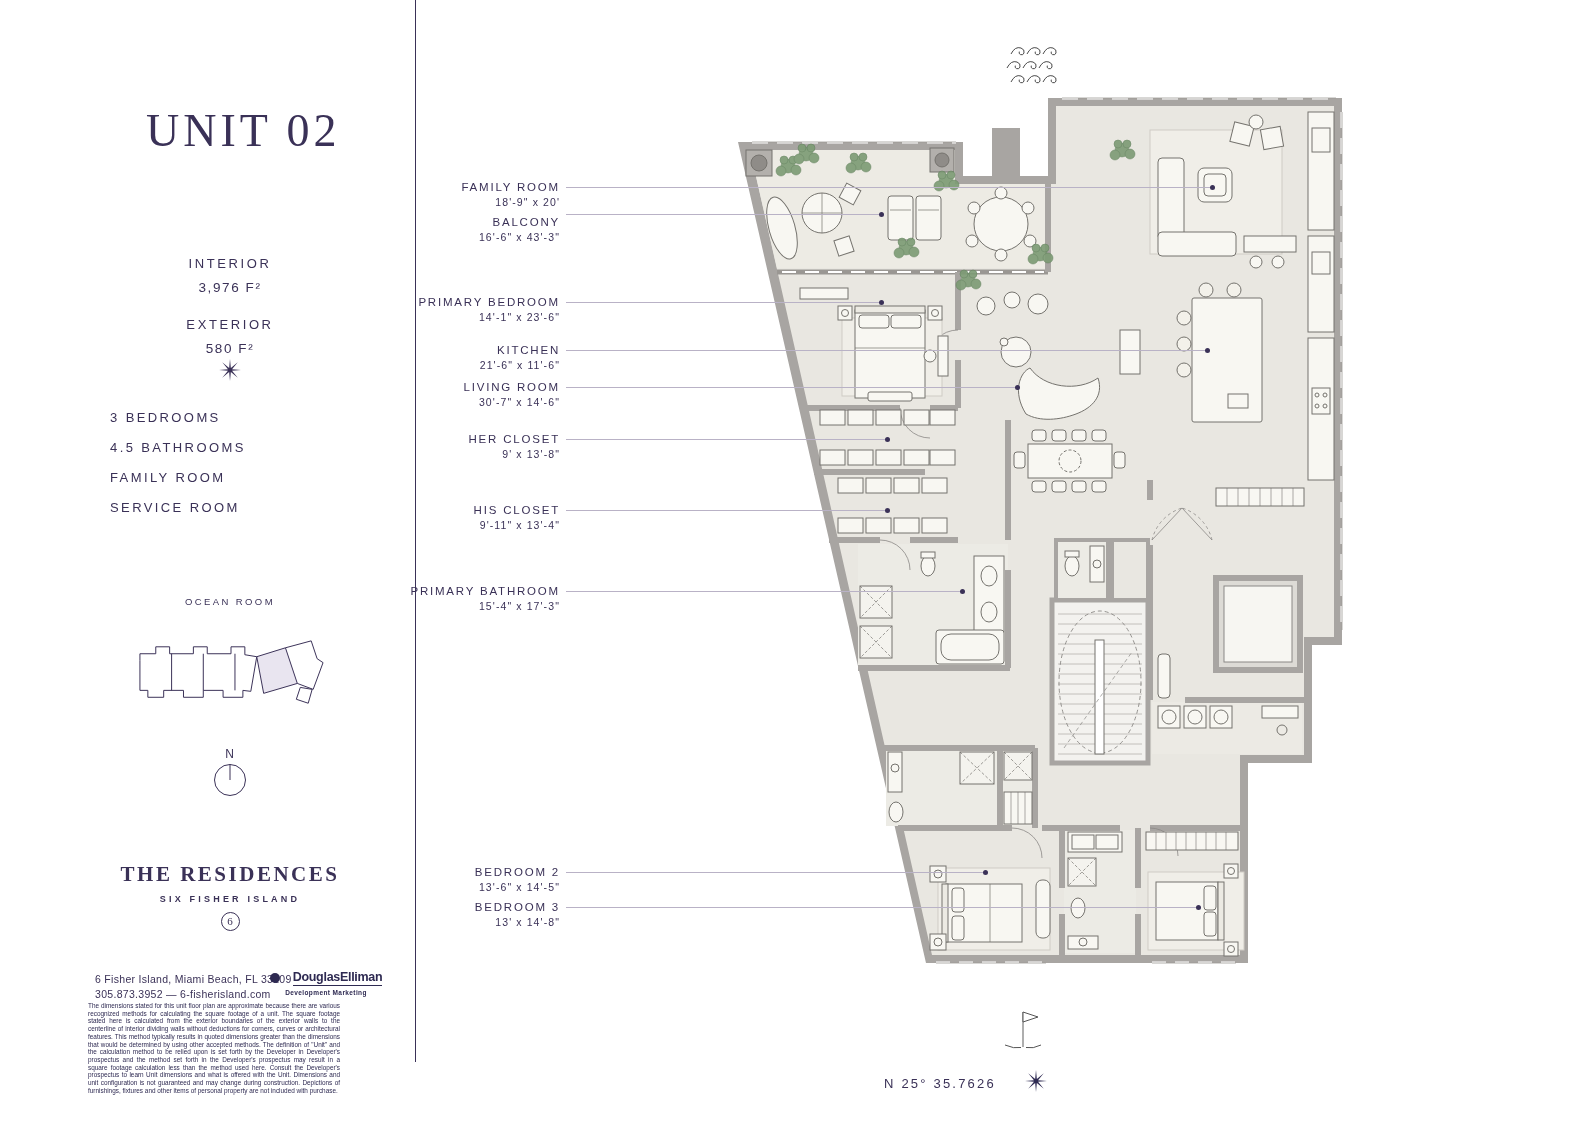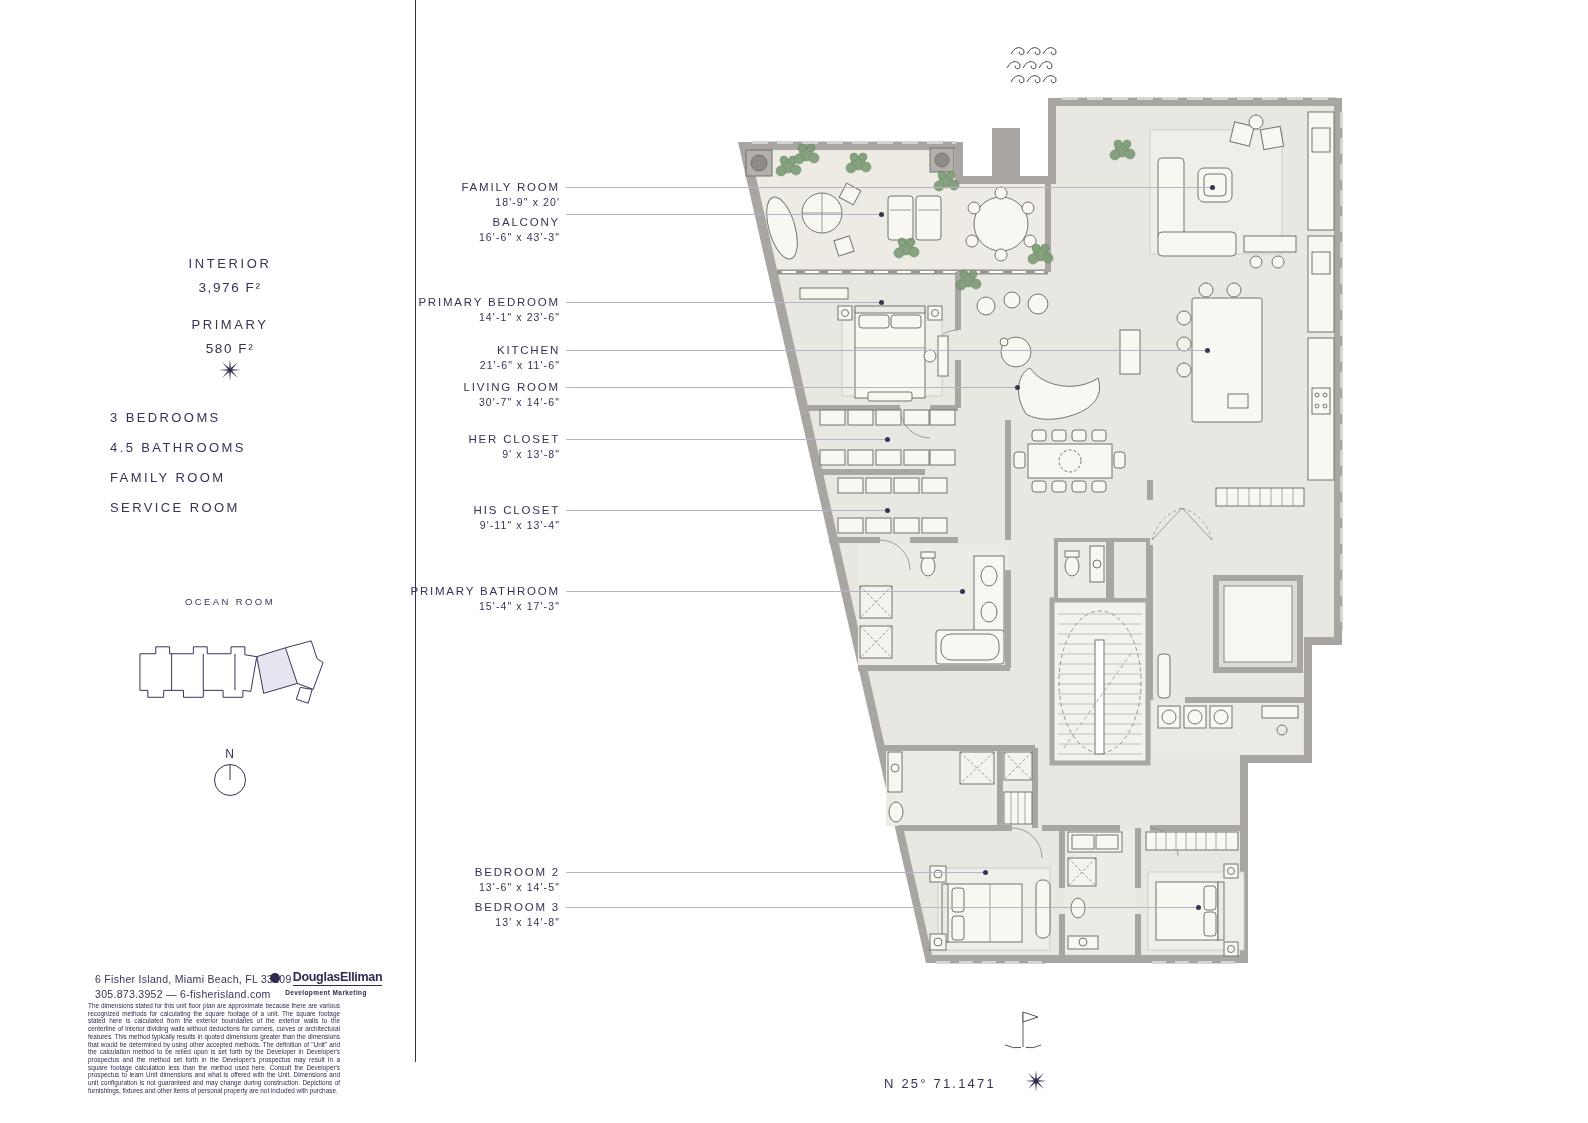--- a/index.html
+++ b/index.html
@@ -48,25 +48,26 @@
   .coord-n{left:884px;top:1076px;}
   .coord-w{left:1097px;top:1138px;}
   .fstar{left:1023px;top:1068px;}
   svg{display:block;}
 </style>
 </head>
 <body>
 
 <div class="canvas">
 
+  <div class="abs unit-title">UNIT 02</div>
 
   <div class="abs stats">
     <div class="stat-label">INTERIOR</div>
     <div class="stat-value">3,976 F²</div>
-    <div class="stat-label">PRIMARY</div>
+    <div class="stat-label">EXTERIOR</div>
     <div class="stat-value">580 F²</div>
   </div>
 
   <span class="abs star-divider">
     <svg width="28" height="28" viewBox="-14 -14 28 28">
       <path fill="#3a3157" d="M11,0 L2.03,0.84 L7.78,7.78 L0.84,2.03 L0,11 L-0.84,2.03 L-7.78,7.78 L-2.03,0.84 L-11,0 L-2.03,-0.84 L-7.78,-7.78 L-0.84,-2.03 L0,-11 L0.84,-2.03 L7.78,-7.78 L2.03,-0.84 Z"></path>
     </svg>
   </span>
 
   <div class="abs features">
@@ -93,20 +94,25 @@
   </span>
 
   <div class="abs compass-n">N</div>
   <span class="abs compass">
     <svg width="36" height="36" viewBox="0 0 36 36">
       <circle cx="18" cy="18" r="15.5" fill="none" stroke="#3a3157" stroke-width="1"></circle>
       <line x1="18" y1="2.5" x2="18" y2="18" stroke="#3a3157" stroke-width="1"></line>
     </svg>
   </span>
 
+  <div class="abs brand">
+    <div class="brand-name">THE RESIDENCES</div>
+    <div class="brand-sub">SIX FISHER ISLAND</div>
+    <span class="brand-mono">6</span>
+  </div>
 
   <div class="abs contact">
     <div>6 Fisher Island, Miami Beach, FL 33109</div>
     <div>305.873.3952 — 6-fisherisland.com</div>
   </div>
 
   <div class="abs de-logo">
     <div class="de-row">
       <span class="de-dot"></span>
       <span class="de-name">DouglasElliman</span>
@@ -498,21 +504,21 @@
     </div>
 
   <span class="abs" style="left:1000px;top:1008px">
     <svg width="52" height="46" viewBox="0 0 52 46">
       <line x1="23" y1="4" x2="23" y2="39" stroke="#9a9a9a" stroke-width="1.6"></line>
       <polygon points="23,4 38,9 23,14" fill="#ffffff" stroke="#555555" stroke-width="1"></polygon>
       <path d="M5,37 Q14,41 21,39.5 M26,39.5 Q33,41 41,37" fill="none" stroke="#555555" stroke-width="1"></path>
     </svg>
   </span>
 
-  <div class="abs coord coord-n">N 25° 71.1471</div>
+  <div class="abs coord coord-n">N 25° 35.7626</div>
   <span class="abs fstar">
     <svg width="26" height="26" viewBox="-13 -13 26 26">
       <path fill="#2e2a52" d="M11,0 L2.03,0.84 L7.78,7.78 L0.84,2.03 L0,11 L-0.84,2.03 L-7.78,7.78 L-2.03,0.84 L-11,0 L-2.03,-0.84 L-7.78,-7.78 L-0.84,-2.03 L0,-11 L0.84,-2.03 L7.78,-7.78 L2.03,-0.84 Z"></path>
     </svg>
   </span>
   <div class="abs coord coord-w">W 80° 8.4428</div>
 
 </div>
 
 </body></html>

